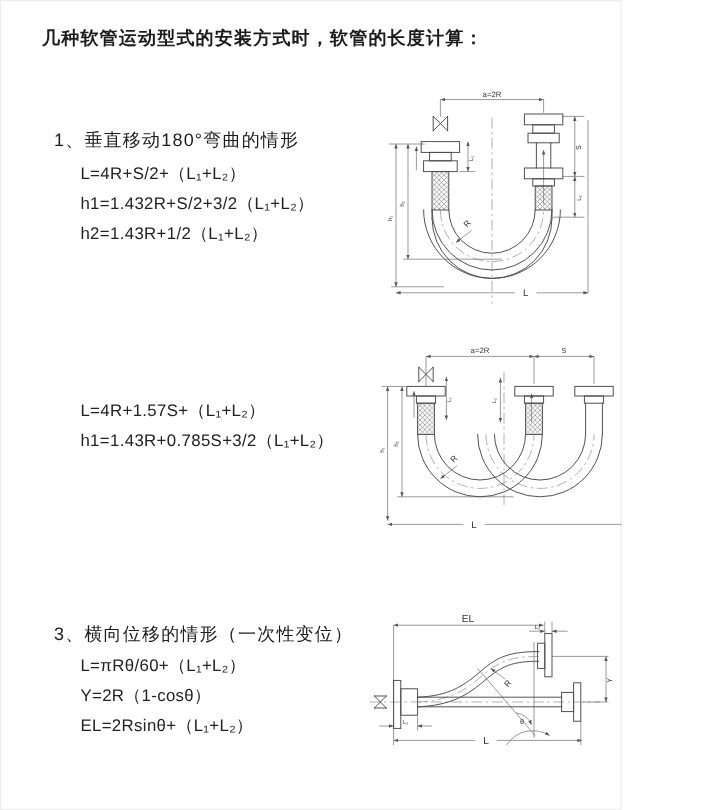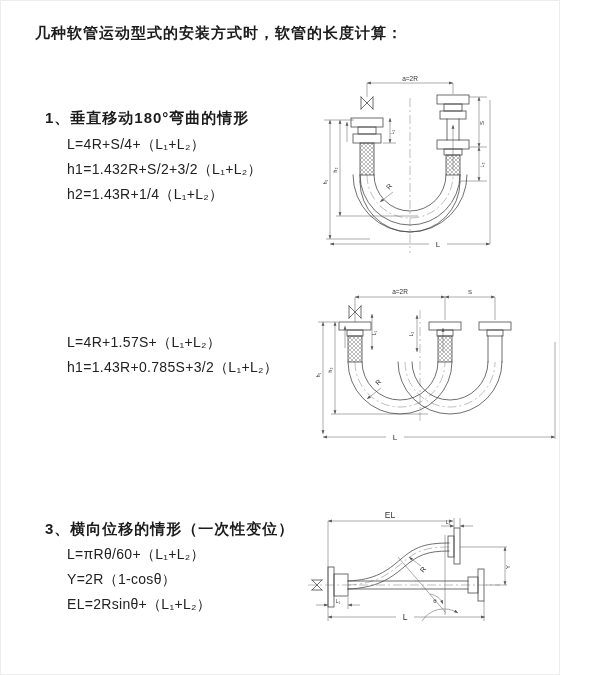--- a/index.html
+++ b/index.html
@@ -1,39 +1,39 @@
 <!DOCTYPE html>
 <html><head>
 <meta charset="utf-8">
 <style>
   html,body{margin:0;padding:0;background:#fff;}
-  .page{position:relative;width:560px;height:675px;background:#fff;overflow:hidden;
+  .page{position:relative;width:518px;height:675px;background:#fff;overflow:hidden;
         font-family:"Liberation Sans","DejaVu Sans",sans-serif;color:#1c1c1c;
         box-shadow:inset 0 0 0 1px #ededed;}
   .t{position:absolute;white-space:nowrap;line-height:1.15;}
   .title{font-size:15px;font-weight:bold;letter-spacing:1px;}
-  .heading{font-size:15px;font-weight:bold;letter-spacing:1px;}
+  .heading{font-size:15px;font-weight:normal;letter-spacing:1px;}
   .formula{font-size:14px;font-weight:500;letter-spacing:0.3px;color:#222;}
   svg{position:absolute;}
   svg text{font-family:"Liberation Sans","DejaVu Sans",sans-serif;fill:#333;}
   .geo{stroke:#4a4a4a;stroke-width:0.8;fill:none;stroke-linecap:square;}
   .dim{stroke:#666;stroke-width:0.55;fill:none;}
   .cl{stroke:#888;stroke-width:0.55;fill:none;stroke-dasharray:9 3 2 3;}
 </style>
 </head>
 <body>
 
 <div class="page">
 
   <div class="t title" style="left:35px;top:24px">几种软管运动型式的安装方式时，软管的长度计算：</div>
 
   <div class="t heading" style="left:45px;top:109px">1、垂直移动180°弯曲的情形</div>
-  <div class="t formula" style="left:67px;top:136px">L=4R+S/4+（L₁+L₂）</div>
+  <div class="t formula" style="left:67px;top:136px">L=4R+S/2+（L₁+L₂）</div>
   <div class="t formula" style="left:67px;top:161px">h1=1.432R+S/2+3/2（L₁+L₂）</div>
-  <div class="t formula" style="left:67px;top:186px">h2=1.43R+1/4（L₁+L₂）</div>
+  <div class="t formula" style="left:67px;top:186px">h2=1.43R+1/2（L₁+L₂）</div>
 
   <div class="t formula" style="left:67px;top:334px">L=4R+1.57S+（L₁+L₂）</div>
   <div class="t formula" style="left:67px;top:359px">h1=1.43R+0.785S+3/2（L₁+L₂）</div>
 
   <div class="t heading" style="left:45px;top:520px">3、横向位移的情形（一次性变位）</div>
   <div class="t formula" style="left:67px;top:546px">L=πRθ/60+（L₁+L₂）</div>
   <div class="t formula" style="left:67px;top:571px">Y=2R（1-cosθ）</div>
   <div class="t formula" style="left:67px;top:596px">EL=2Rsinθ+（L₁+L₂）</div>
 
   <svg viewBox="0 0 250 190" style="left:310px;top:70px;width:250px;height:190px">

